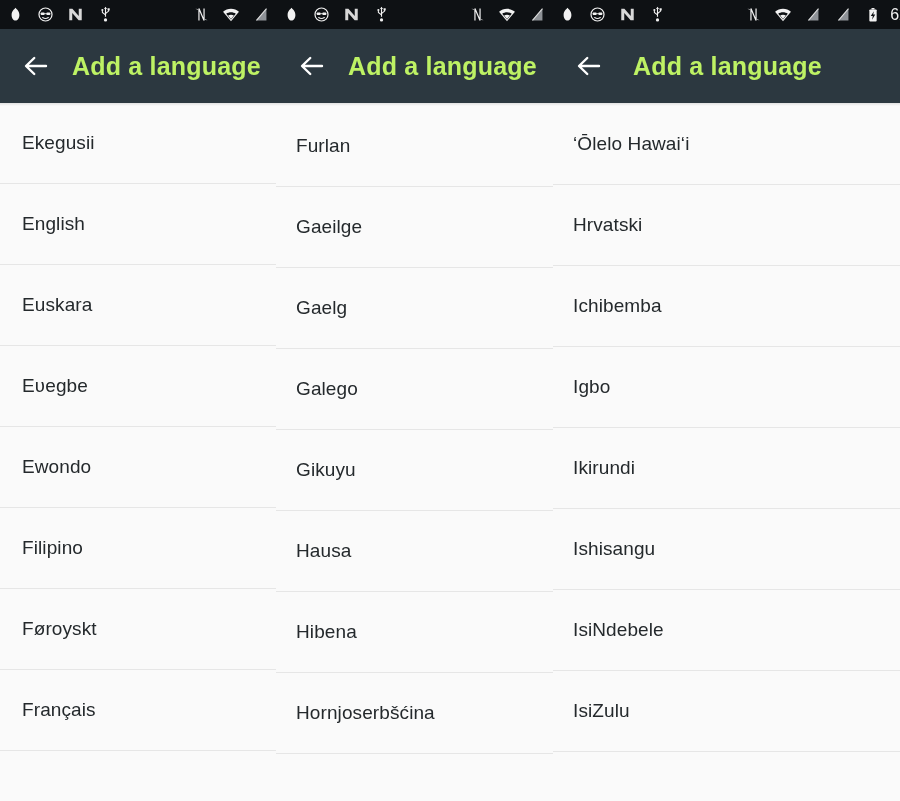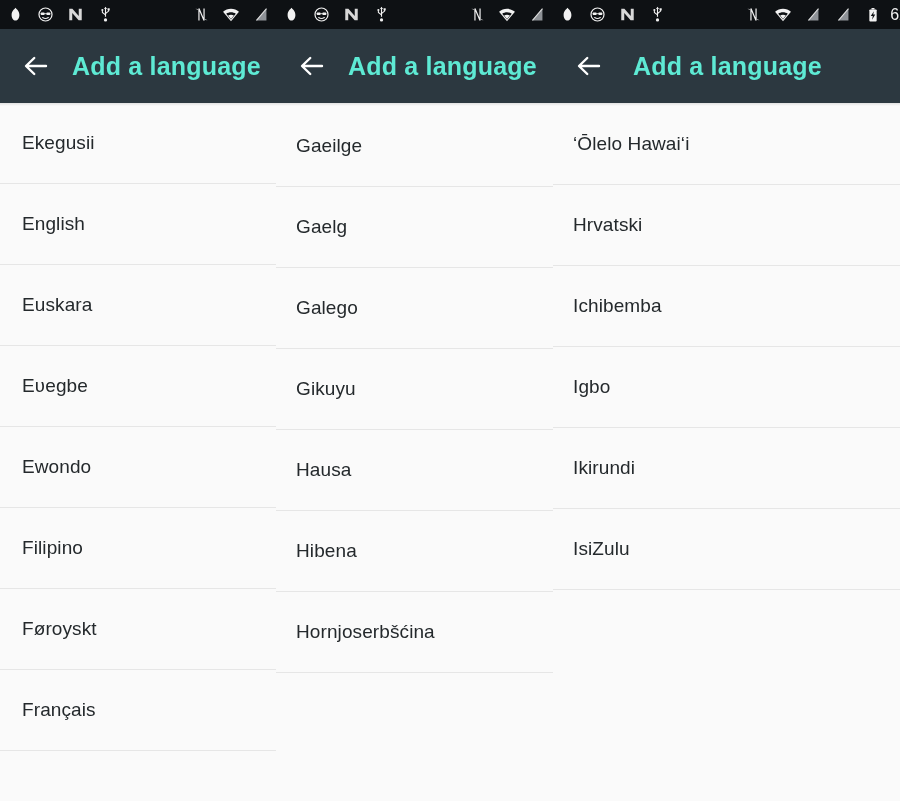--- a/index.html
+++ b/index.html
@@ -47,21 +47,21 @@
   }
   .appbar.p1 { width:276px; }
   .appbar.p2 { width:277px; }
   .appbar.p3 { width:347px; }
   .back-btn {
     width:56px; height:74px;
     display:flex; align-items:center; justify-content:center;
     flex:0 0 auto; margin-left:8px;
   }
   .appbar-title {
-    color:#5eead4;
+    color:#bef264;
     font-size:25px;
     font-weight:bold;
     letter-spacing:0.2px;
     white-space:nowrap;
     margin-left:8px;
   }
   .appbar.p3 .appbar-title { margin-left:16px; }
 
   
   .columns {
@@ -349,20 +349,23 @@
             <span class="lang-label">Føroyskt</span>
           </div>
           <div class="lang-row">
             <span class="lang-label">Français</span>
           </div>
         </div>
     </div>
     <div class="col c2">
       <div class="list">
           <div class="lang-row">
+            <span class="lang-label">Furlan</span>
+          </div>
+          <div class="lang-row">
             <span class="lang-label">Gaeilge</span>
           </div>
           <div class="lang-row">
             <span class="lang-label">Gaelg</span>
           </div>
           <div class="lang-row">
             <span class="lang-label">Galego</span>
           </div>
           <div class="lang-row">
             <span class="lang-label">Gikuyu</span>
@@ -389,19 +392,25 @@
           <div class="lang-row">
             <span class="lang-label">Ichibemba</span>
           </div>
           <div class="lang-row">
             <span class="lang-label">Igbo</span>
           </div>
           <div class="lang-row">
             <span class="lang-label">Ikirundi</span>
           </div>
           <div class="lang-row">
+            <span class="lang-label">Ishisangu</span>
+          </div>
+          <div class="lang-row">
+            <span class="lang-label">IsiNdebele</span>
+          </div>
+          <div class="lang-row">
             <span class="lang-label">IsiZulu</span>
           </div>
         </div>
     </div>
   </div>
 
 </div>
 
 </body></html>

